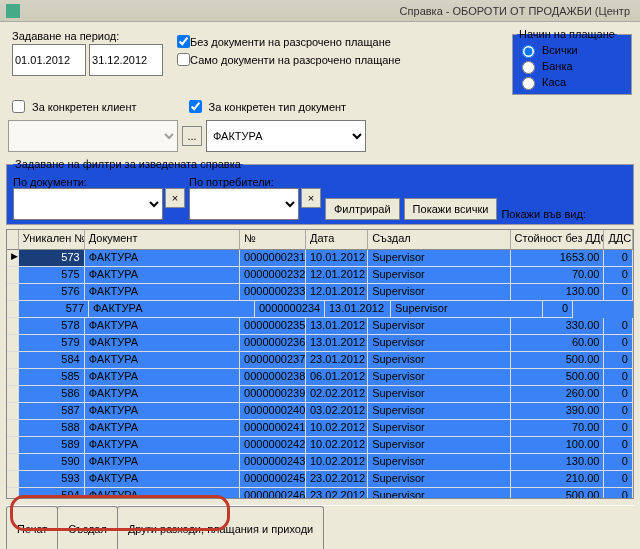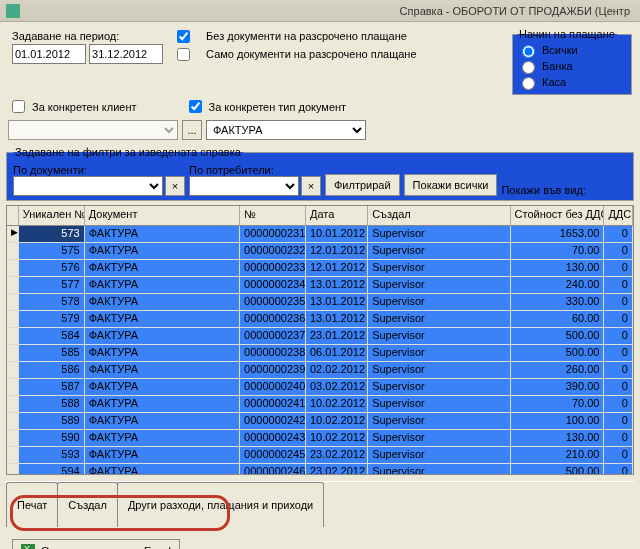--- a/index.html
+++ b/index.html
@@ -5,22 +5,22 @@
 * { box-sizing: border-box; font-family: Tahoma, Arial, sans-serif; font-size: 11px; }
 body { margin: 0; background: #ece9d8; width: 640px; height: 549px; overflow: hidden; position: relative; }
 .titlebar { background: linear-gradient(#d6d2c4,#cfcbb9); height: 22px; display: flex; align-items:center; padding:0 6px; color:#333; border-bottom:1px solid #aaa; }
 .titlebar .icon { width:14px; height:14px; background:#4a8; margin-right:6px; display:inline-block;}
 .titlebar .title { flex:1; text-align:right; padding-right:4px; white-space:nowrap; overflow:hidden;}
 .toprow { display:flex; padding:4px 6px 0 6px; gap:4px;}
 fieldset { border:1px solid #999; margin:2px; padding:2px 4px 4px 4px; background:#1d4ed8;}
 fieldset legend { padding:0 2px;}
 .period-box { padding:4px 6px;}
 .period-box label { display:block; margin-bottom:2px;}
-input[type=text],select { background:#fff; border:1px solid #7a7a7a; height:20px; padding:0 2px;}
-.chk { display:flex; align-items:flex-start; gap:16px; height:18px;}
+input[type=text],select { background:#fff; border:1px solid #7a7a7a; height:32px; padding:0 2px;}
+.chk { display:flex; align-items:flex-end; gap:0; height:18px;}
 .chk input { margin:0;}
 .midchecks { padding:4px 4px; flex:1;}
 .payment-box { }
 .payment-box .radio { display:flex; align-items:center; gap:4px; height:16px;}
 .clientrow { display:flex; align-items:center; gap:4px; padding:0 8px 4px 8px;}
 .smallbtn { width:20px; height:20px; border:1px solid #888; background:#ece9d8; display:inline-flex; align-items:center; justify-content:center; cursor:pointer;}
 .filtersbox { margin:2px 6px; padding:4px 6px;}
 .filtersbox .row { display:flex; align-items:flex-end; gap:4px; margin-top:2px;}
 .colblock { display:flex; flex-direction:column;}
 button.std { height:22px; border:1px solid #888; background:#ece9d8; padding:0 8px; cursor:pointer;}
@@ -166,21 +166,20 @@
         <div class="cell c-amt">130.00</div>
         <div class="cell c-vat">0</div>
       </div>
       <div class="grid-row">
         <div class="cell rowsel"></div>
         <div class="cell c-uid">577</div>
         <div class="cell c-doc">ФАКТУРА</div>
         <div class="cell c-num">0000000234</div>
         <div class="cell c-date">13.01.2012</div>
         <div class="cell c-user">Supervisor</div>
-        <div class="cell c-amt">240.00</div>
         <div class="cell c-vat">0</div>
       </div>
       <div class="grid-row">
         <div class="cell rowsel"></div>
         <div class="cell c-uid">578</div>
         <div class="cell c-doc">ФАКТУРА</div>
         <div class="cell c-num">0000000235</div>
         <div class="cell c-date">13.01.2012</div>
         <div class="cell c-user">Supervisor</div>
         <div class="cell c-amt">330.00</div>

